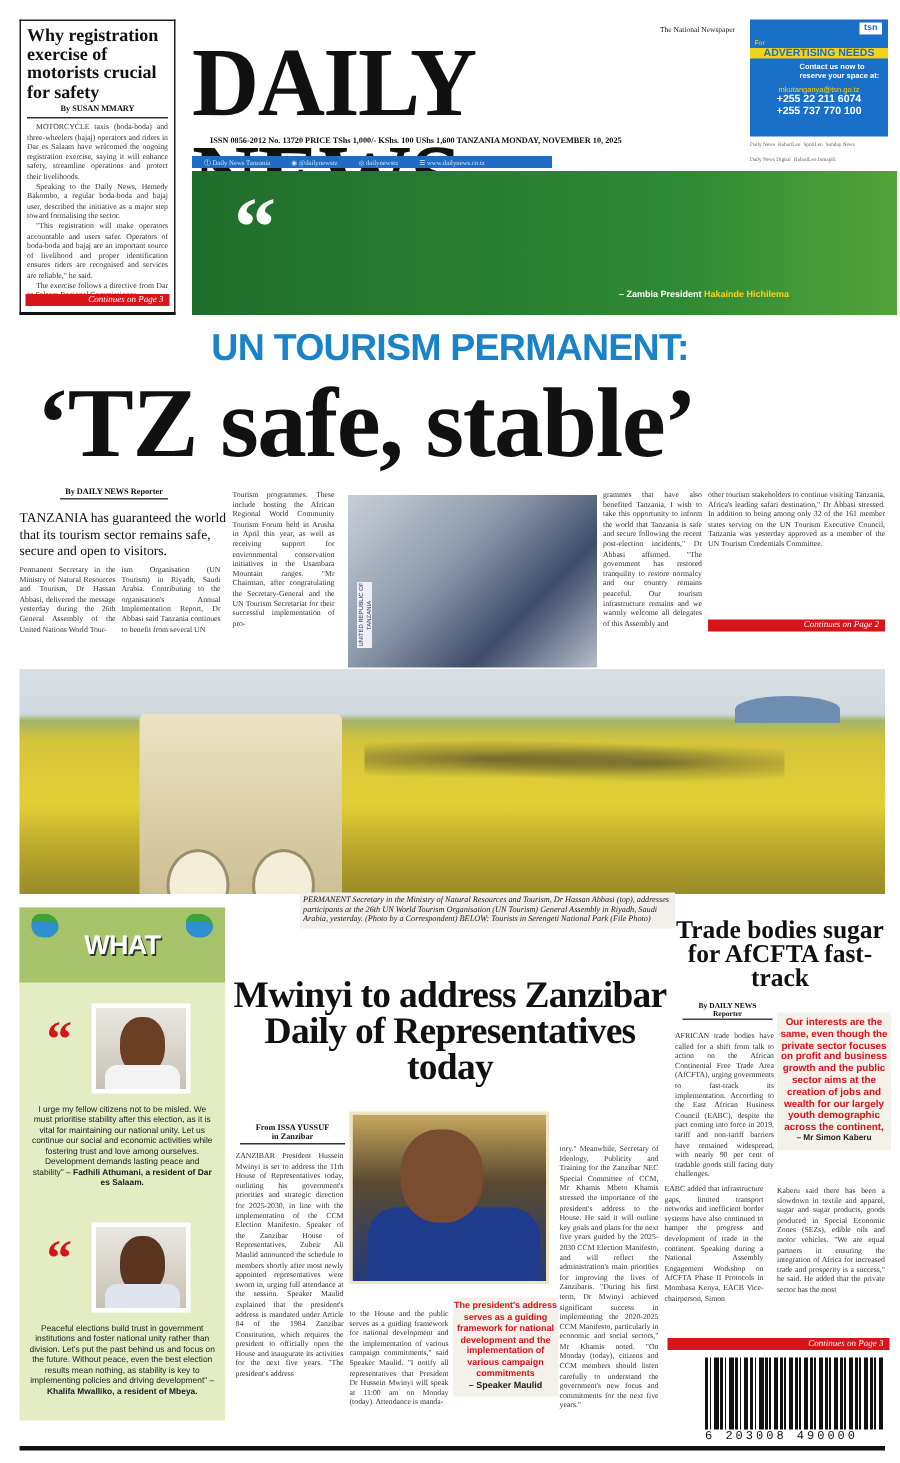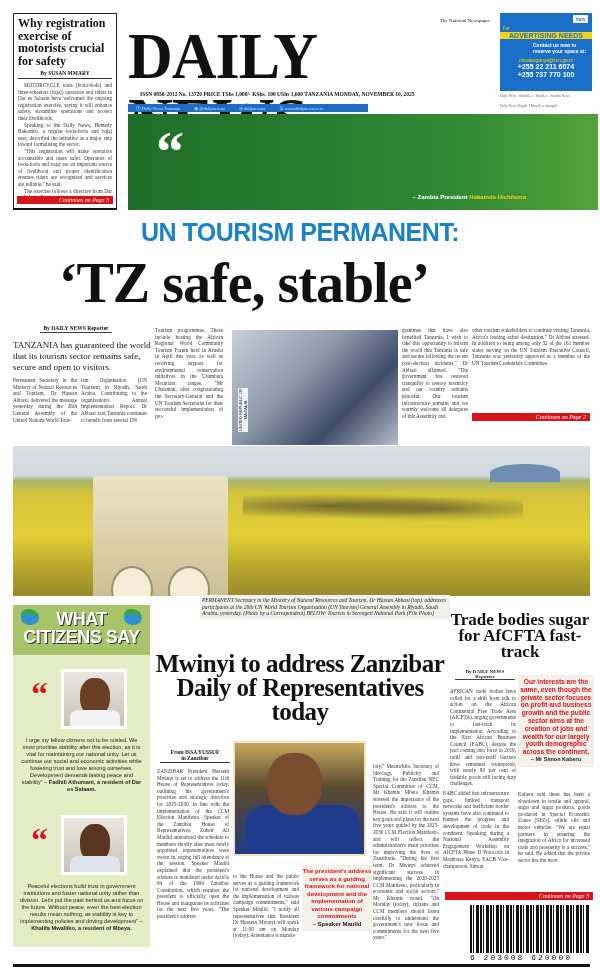--- a/index.html
+++ b/index.html
@@ -35,21 +35,21 @@
 #ad .logo{position:absolute;right:4px;top:2px;background:#fff;color:#1a70c8;font-size:6px;font-weight:bold;padding:1px 3px}
 #ad .for{font-size:4.5px;margin-top:10px;color:#ffd400}
 #ad .head{background:#f2d21b;color:#1a70c8;font-weight:bold;font-size:7px;text-align:center;margin:1px -3px}
 #ad .cta{font-size:5px;font-weight:bold;margin:3px 0 0 30px;line-height:6px}
 #ad .email{font-size:5px;color:#ffd400;text-align:center;margin-top:3px}
 #ad .phone{font-size:7px;font-weight:bold;text-align:center;line-height:7.5px}
 #adlogos{left:500px;top:92px;width:92px;height:18px;font-size:3.5px;color:#666;display:flex;flex-wrap:wrap;gap:2px;align-items:center}
 
 
 #kicker{left:0;top:218px;width:600px;text-align:center;color:#1a82c7;font-family:"Liberation Sans",sans-serif;font-weight:bold;font-size:25px;letter-spacing:-0.5px}
-#headline{left:0;top:244px;width:488px;text-align:center;font-size:56px;font-weight:bold;line-height:78px;letter-spacing:-1px}
+#headline{left:0;top:244px;width:488px;text-align:center;font-size:66px;font-weight:bold;line-height:78px;letter-spacing:-1px}
 
 
 #lead-by{left:40px;top:325px;width:72px;font-size:5.5px;text-align:center;font-weight:bold;border-bottom:1px solid #444;padding-bottom:1px}
 #lead-intro{left:13px;top:340px;width:140px;font-size:9px;font-weight:normal;line-height:11px}
 #lead-col1{left:13px;top:377px;width:64px}
 #lead-col2{left:81px;top:377px;width:66px}
 #lead-col3{left:155px;top:327px;width:68px}
 #lead-photo{left:232px;top:330px;width:166px;height:115px;background:linear-gradient(135deg,#c9cfd8,#8d9aab 40%,#3f4c6a 70%,#b7bec9);overflow:hidden}
 #lead-photo .flagsign{position:absolute;left:6px;top:58px;width:10px;height:44px;background:#eef0f4;color:#22335c;font-size:4px;writing-mode:vertical-rl;transform:rotate(180deg);text-align:center;font-family:"Liberation Sans",sans-serif}
 #lead-col4{left:402px;top:327px;width:66px}
@@ -60,21 +60,21 @@
 #safari{left:13px;top:446px;width:577px;height:150px;background:linear-gradient(180deg,#d9dfe4 0%,#cfd8de 20%,#a6b46a 23%,#d5c43a 32%,#e2cf35 60%,#b8a82c 80%,#998b28 100%);overflow:hidden}
 #safari .vehicle{position:absolute;left:80px;top:30px;width:135px;height:120px;background:linear-gradient(180deg,#ece3c4,#cdbf94);border-radius:4px 4px 0 0}
 #safari .tire{position:absolute;top:90px;width:42px;height:48px;border-radius:50%;background:#f3ecd6;border:2px solid #9a8e6c;font-size:4px;text-align:center;padding-top:30px;color:#6a5a2a;font-family:"Liberation Sans",sans-serif}
 #safari .herd{position:absolute;left:230px;top:45px;width:280px;height:30px;background:radial-gradient(ellipse at 30% 50%,rgba(40,40,40,.55),transparent 60%),radial-gradient(ellipse at 70% 60%,rgba(40,40,40,.45),transparent 50%)}
 #safari .hill{position:absolute;right:30px;top:18px;width:70px;height:18px;background:#6f8db0;border-radius:50% 50% 0 0}
 
 #caption{left:200px;top:595px;width:250px;font-size:5.5px;font-style:italic;line-height:6.5px;color:#222;background:#f1f0ea;padding:2px}
 
 
 #citizens{left:13px;top:605px;width:137px;height:342px;background:#e4ecc4}
-#citizens .banner{background:#a7c46a;height:50px;text-align:center;color:#fff;font-family:"Liberation Sans",sans-serif;font-weight:bold;font-size:18px;line-height:18px;padding-top:5px;text-shadow:1px 1px 0 #333;letter-spacing:-0.5px}
+#citizens .banner{background:#a7c46a;height:50px;text-align:center;color:#fff;font-family:"Liberation Sans",sans-serif;font-weight:bold;font-size:18px;line-height:18px;padding-top:16px;text-shadow:1px 1px 0 #333;letter-spacing:-0.5px}
 #citizens .map{position:absolute;top:4px;width:18px;height:16px;background:#2f8fcf;border-radius:40% 60% 50% 50%;border-top:5px solid #3aa33c}
 .cit-photo{position:absolute;left:48px;width:66px;height:60px;background:linear-gradient(180deg,#e9e7e0,#c7c2b6);border:3px solid #fff}
 .cit-photo .face{position:absolute;left:16px;top:6px;width:30px;height:38px;border-radius:45%;background:#6a3f26}
 .cit-photo .shirt{position:absolute;left:6px;bottom:0;width:50px;height:16px;background:#f3f3f3;border-radius:8px 8px 0 0}
 .cit-q{position:absolute;left:18px;color:#d7141a;font-size:34px;font-weight:bold;font-family:"Liberation Serif",serif}
 .cit-text{position:absolute;left:6px;width:125px;font-family:"Liberation Sans",sans-serif;font-size:5.6px;line-height:7px;text-align:center;color:#222}
 .cit-text b{font-weight:bold}
 
 
 #mw-head{left:155px;top:652px;width:290px;text-align:center;font-size:25px;font-weight:bold;line-height:24px;letter-spacing:-0.5px}
@@ -174,21 +174,20 @@
     <div class="tire" style="left:75px">TANZANIA</div>
   </div>
 </div>
 <div id="caption" class="abs">PERMANENT Secretary in the Ministry of Natural Resources and Tourism, Dr Hassan Abbasi (top), addresses participants at the 26th UN World Tourism Organisation (UN Tourism) General Assembly in Riyadh, Saudi Arabia, yesterday. (Photo by a Correspondent) BELOW: Tourists in Serengeti National Park (File Photo)</div>
 
 <div id="citizens" class="abs">
   <div class="banner">
     <span class="map" style="left:8px"></span>
     <span class="map" style="right:8px"></span>
     <div>WHAT</div>
-    <div>CITIZENS SAY</div>
   </div>
   <div class="cit-photo" style="top:64px">
       <div class="face"></div>
       <div class="shirt"></div>
     </div>
   <div class="cit-q" style="top:70px">“</div>
   <div class="cit-text" style="top:132px"><span>I urge my fellow citizens not to be misled. We must prioritise stability after this election, as it is vital for maintaining our national unity. Let us continue our social and economic activities while fostering trust and love among ourselves. Development demands lasting peace and stability" –</span> <b>Fadhili Athumani, a resident of Dar es Salaam.</b></div>
   <div class="cit-photo" style="top:210px">
       <div class="face" style="background:#5a3520"></div>
       <div class="shirt" style="background:#dfe4ee"></div>
@@ -222,15 +221,15 @@
 <div id="trade-col1" class="abs body-text">AFRICAN trade bodies have called for a shift from talk to action on the African Continental Free Trade Area (AfCFTA), urging governments to fast-track its implementation. According to the East African Business Council (EABC), despite the pact coming into force in 2019, tariff and non-tariff barriers have remained widespread, with nearly 90 per cent of tradable goods still facing duty challenges.</div>
 <div id="trade-quote" class="abs">
   <div>Our interests are the same, even though the private sector focuses on profit and business growth and the public sector aims at the creation of jobs and wealth for our largely youth demographic across the continent,</div>
   <div class="who">– Mr Simon Kaberu</div>
 </div>
 <div id="trade-col2" class="abs body-text">EABC added that infrastructure gaps, limited transport networks and inefficient border systems have also continued to hamper the progress and development of trade in the continent. Speaking during a National Assembly Engagement Workshop on AfCFTA Phase II Protocols in Mombasa Kenya, EACB Vice-chairperson, Simon</div>
 <div id="trade-col3" class="abs body-text">Kaberu said there has been a slowdown in textile and apparel, sugar and sugar products, goods produced in Special Economic Zones (SEZs), edible oils and motor vehicles. "We are equal partners in ensuring the integration of Africa for increased trade and prosperity is a success," he said. He added that the private sector has the most</div>
 <div id="trade-cont" class="abs redbar">Continues on Page 3</div>
 <div id="barcode" class="abs">
   <div class="bars"></div>
-  <div class="num">6 203008 620000</div>
+  <div class="num">6 203008 490000</div>
 </div>
 <div id="footrule" class="abs"></div>
 
 </body></html>

